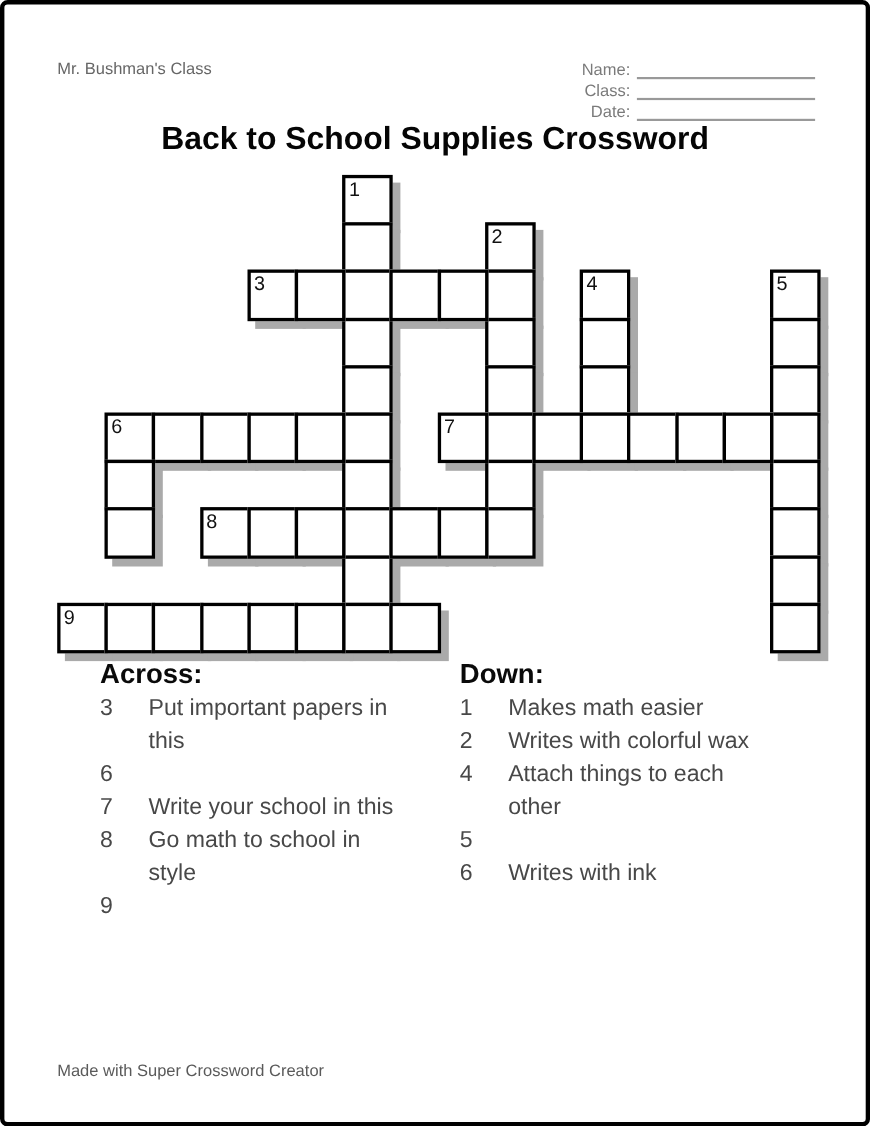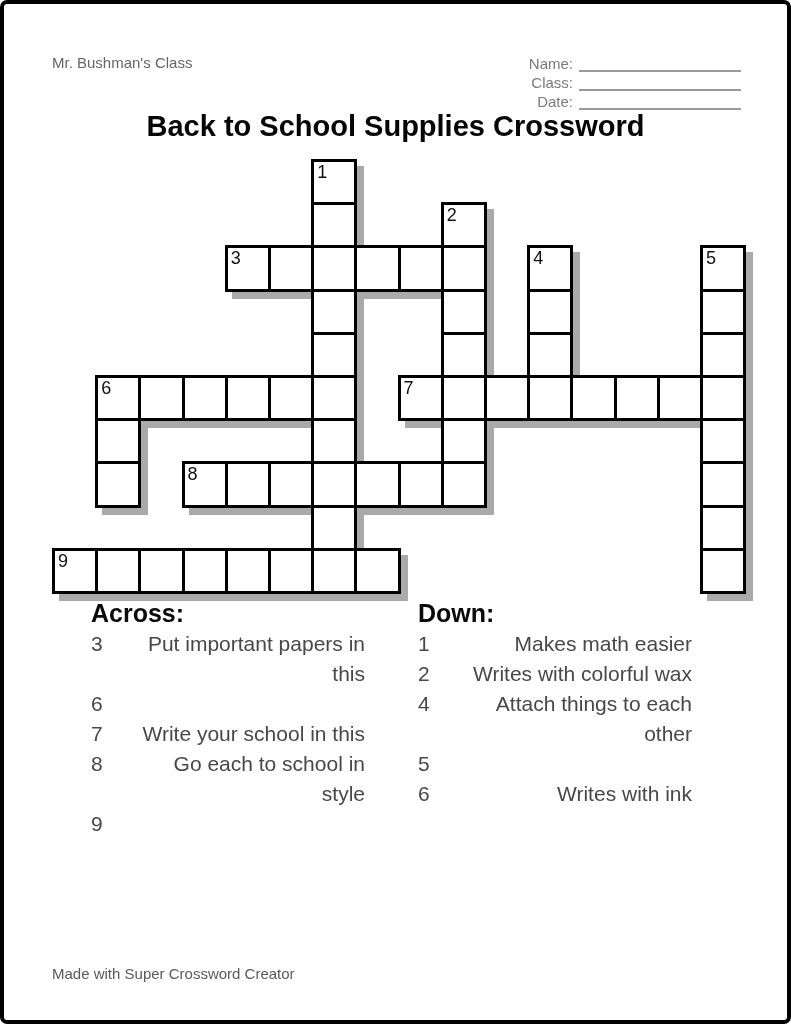--- a/index.html
+++ b/index.html
@@ -20,21 +20,21 @@
   #crossword-grid { position:absolute; left:0; top:0; width:791px; height:620px; }
   .cell-shadow { position:absolute; background:#aaa; }
   .cell { position:absolute; box-sizing:border-box; background:#fff; border:3px solid #000; }
   .cell-number { position:absolute; left:3px; top:0; font-size:18px; line-height:20px; color:#111; }
   .clue-col { position:absolute; top:596px; }
   #across-col { left:48px; width:340px;margin-left:39px; }
   #down-col { left:414px; width:350px; }
   .clues-heading { font-size:25px; font-weight:bold; color:#0a0a0a; line-height:27px; margin:0 0 2px 0; }
   .clue { display:flex; font-size:21px; color:#484848; line-height:30px; }
   .clue-num { width:44px; flex-shrink:0; }
-  .clue-text { width:230px;text-align:right; }
+  .clue-text { width:230px; }
   .footer { position:absolute; left:48px; top:961px; font-size:15px; color:#5a5a5a; }
 </style>
 </head>
 <body>
 
 <div class="page">
 
   <div class="teacher">Mr. Bushman's Class</div>
 
   <div class="id-block">
@@ -198,21 +198,21 @@
         </div>
         <div class="clue">
           <div class="clue-num">6</div>
         </div>
         <div class="clue">
           <div class="clue-num">7</div>
           <div class="clue-text">Write your school in this</div>
         </div>
         <div class="clue">
           <div class="clue-num">8</div>
-          <div class="clue-text">Go each to school in style</div>
+          <div class="clue-text">Go math to school in style</div>
         </div>
         <div class="clue">
           <div class="clue-num">9</div>
         </div>
       </div>
   </div>
 
   <div class="clue-col" id="down-col">
     <div class="clues-heading">Down:</div>
     <div id="down-list">

